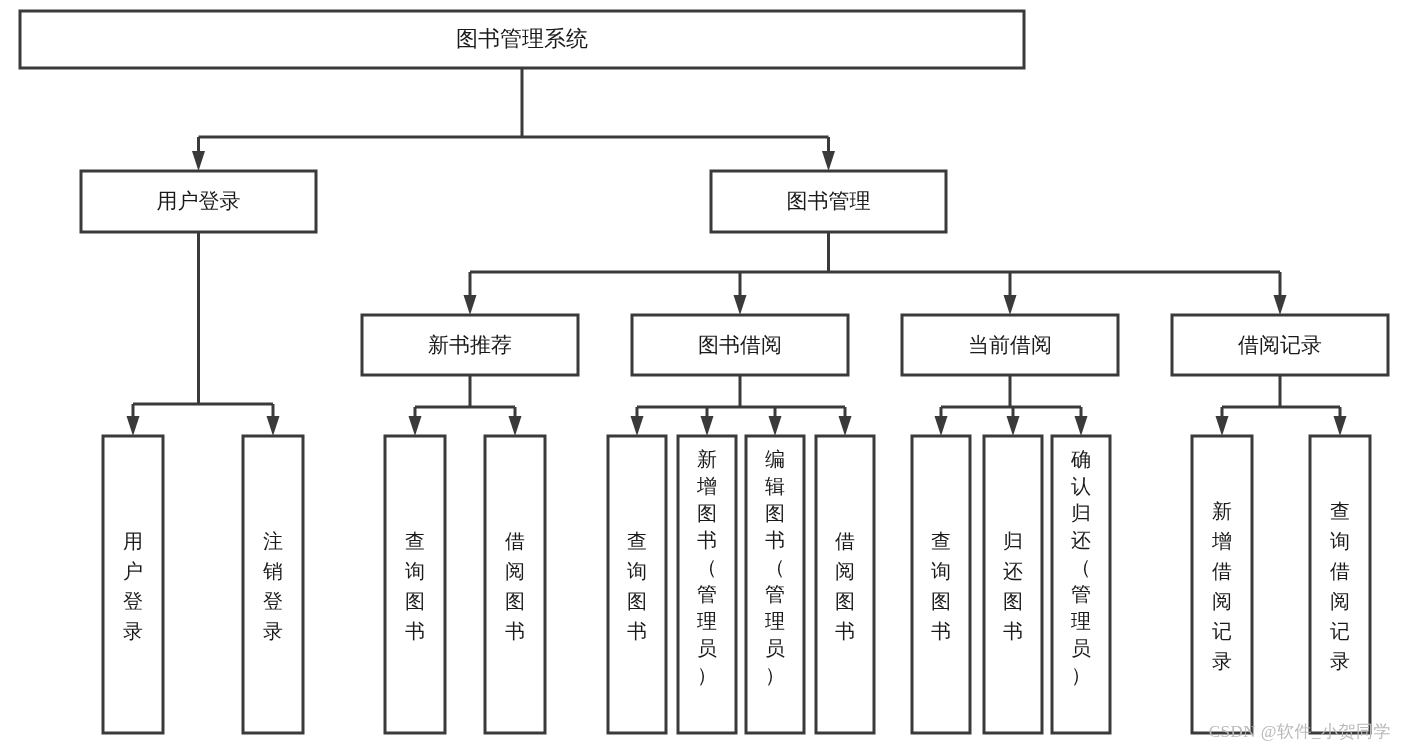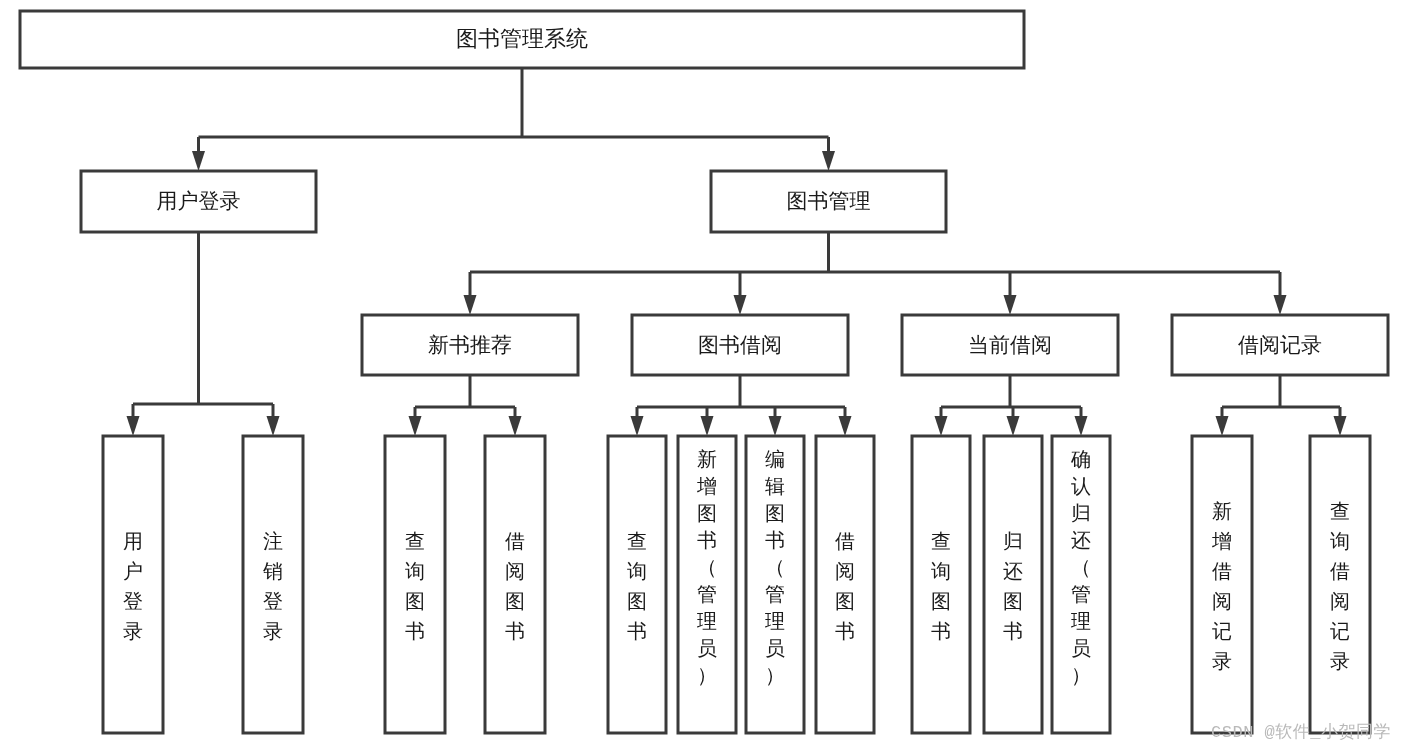--- a/index.html
+++ b/index.html
@@ -56,21 +56,21 @@
     font-size: 20px;
     text-anchor: middle;
   }
   .title-label {
     font-size: 22px;
   }
   .watermark-text {
     position: absolute;
     right: 8px;
     bottom: 4px;
-    font-family: Liberation Mono, monospace;
+    font-family: Liberation Serif, serif;
     font-size: 17px;
     color: #b9b9b9;
     white-space: nowrap;
     letter-spacing: 0.5px;
     pointer-events: none;
     margin-top: 40px;
   }
 </style>
 </head>
 <body>

